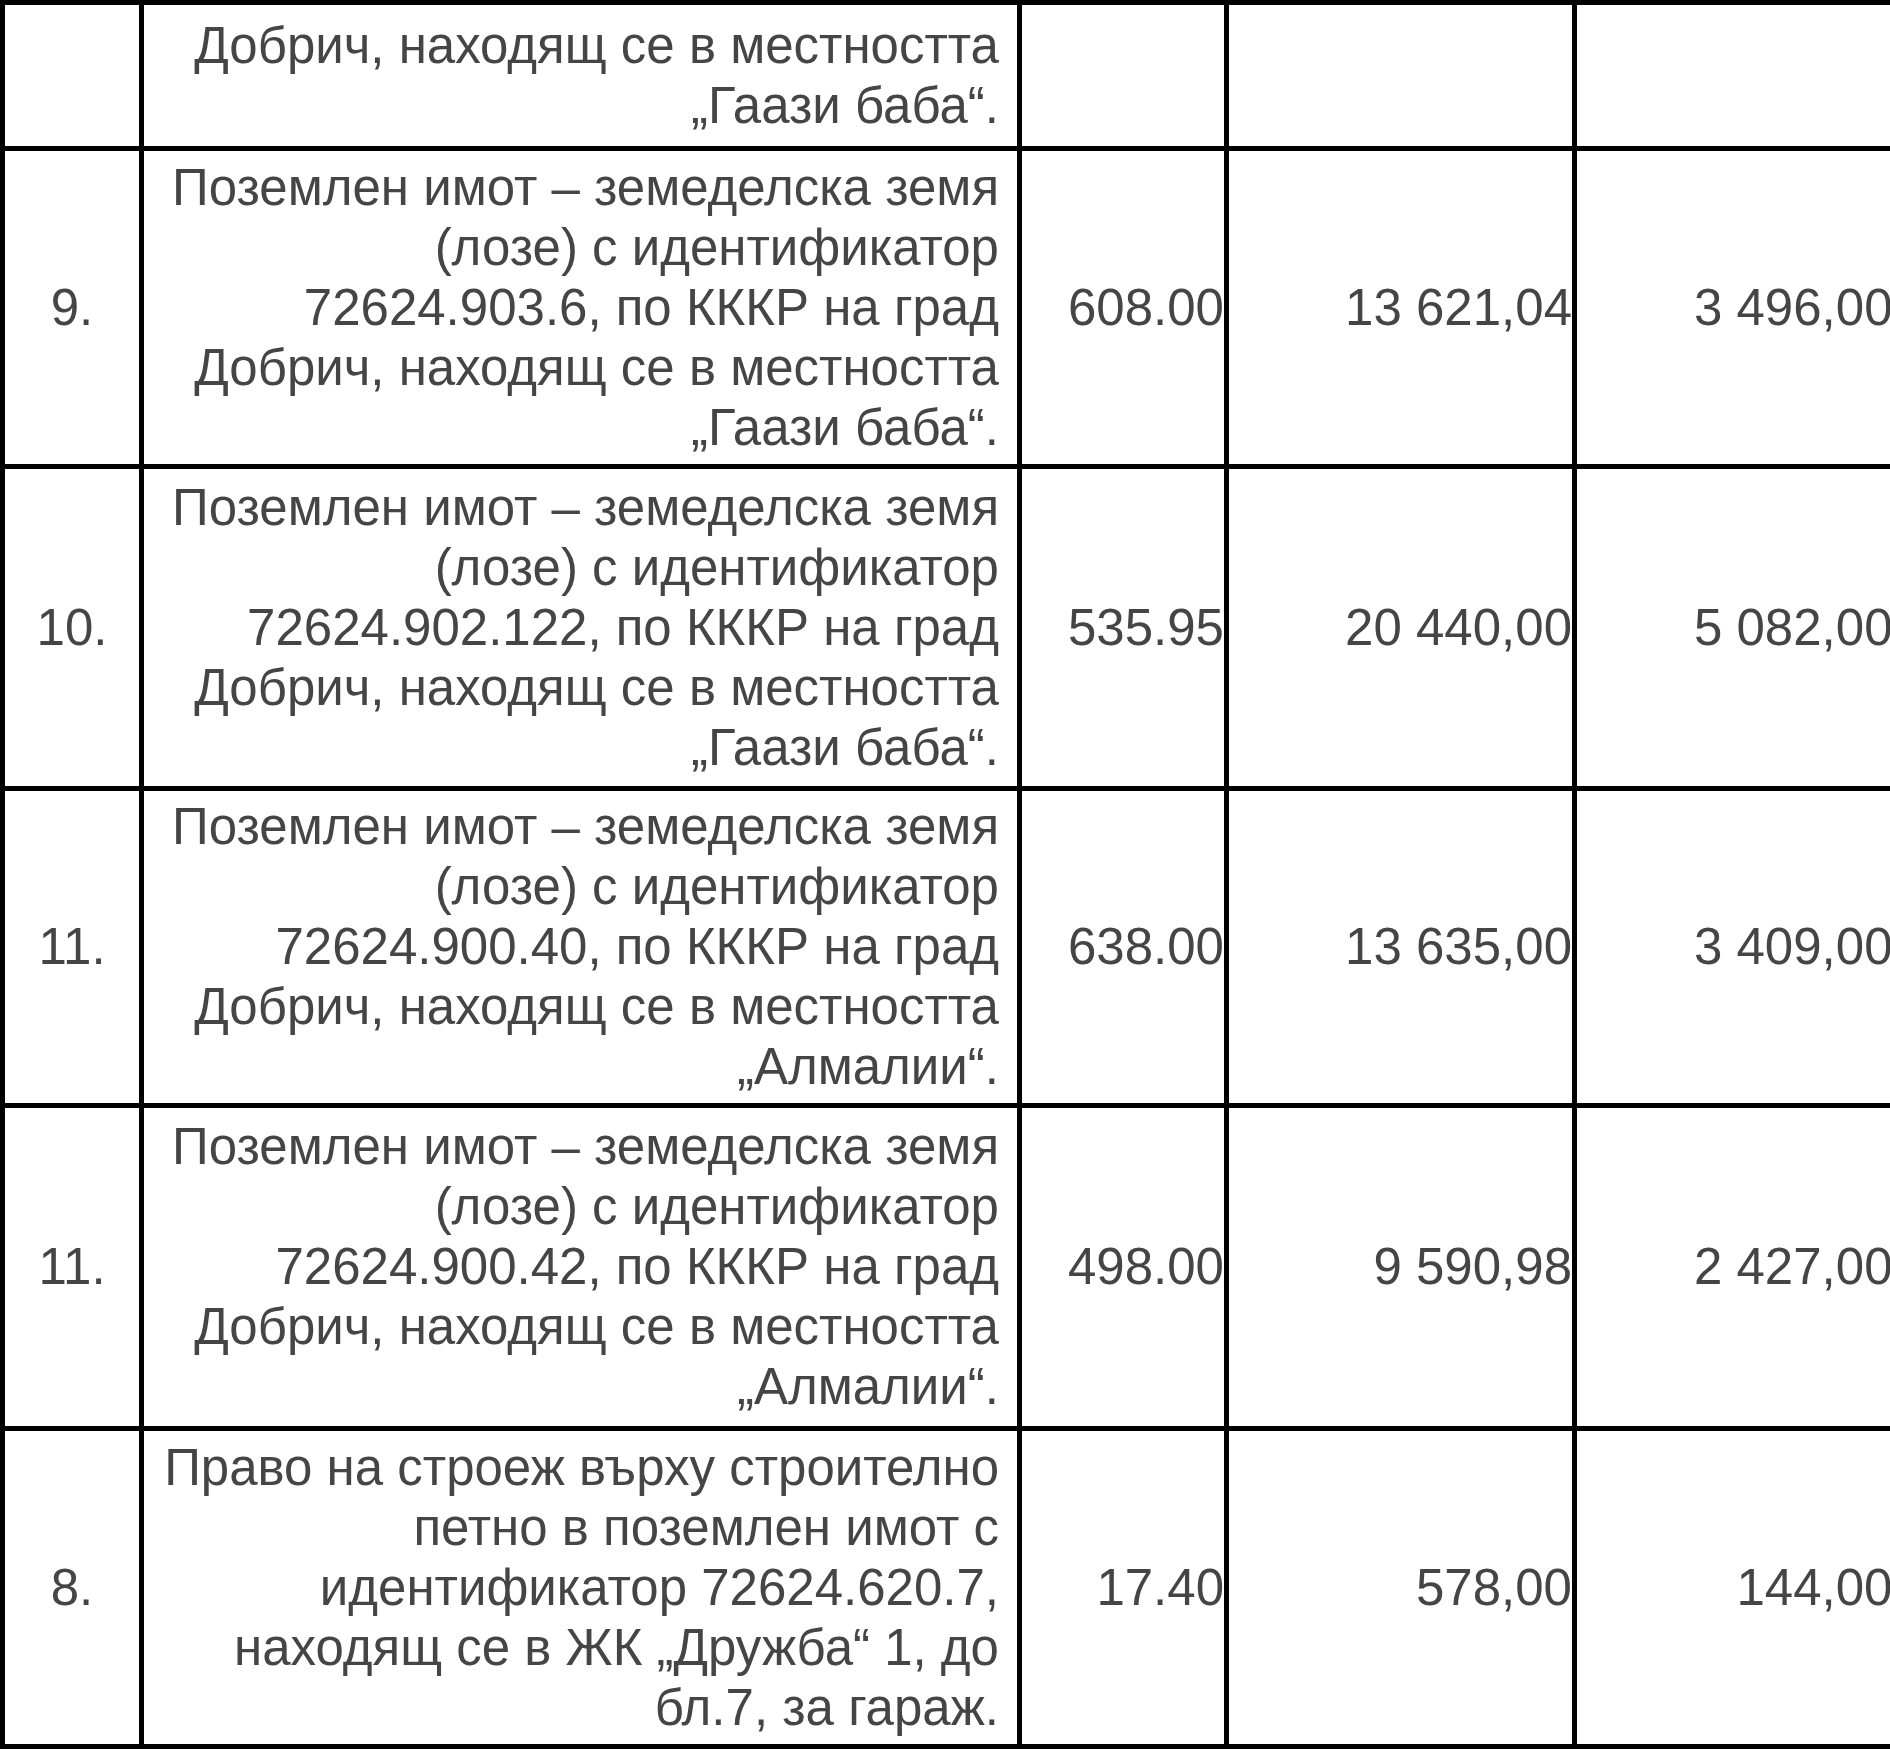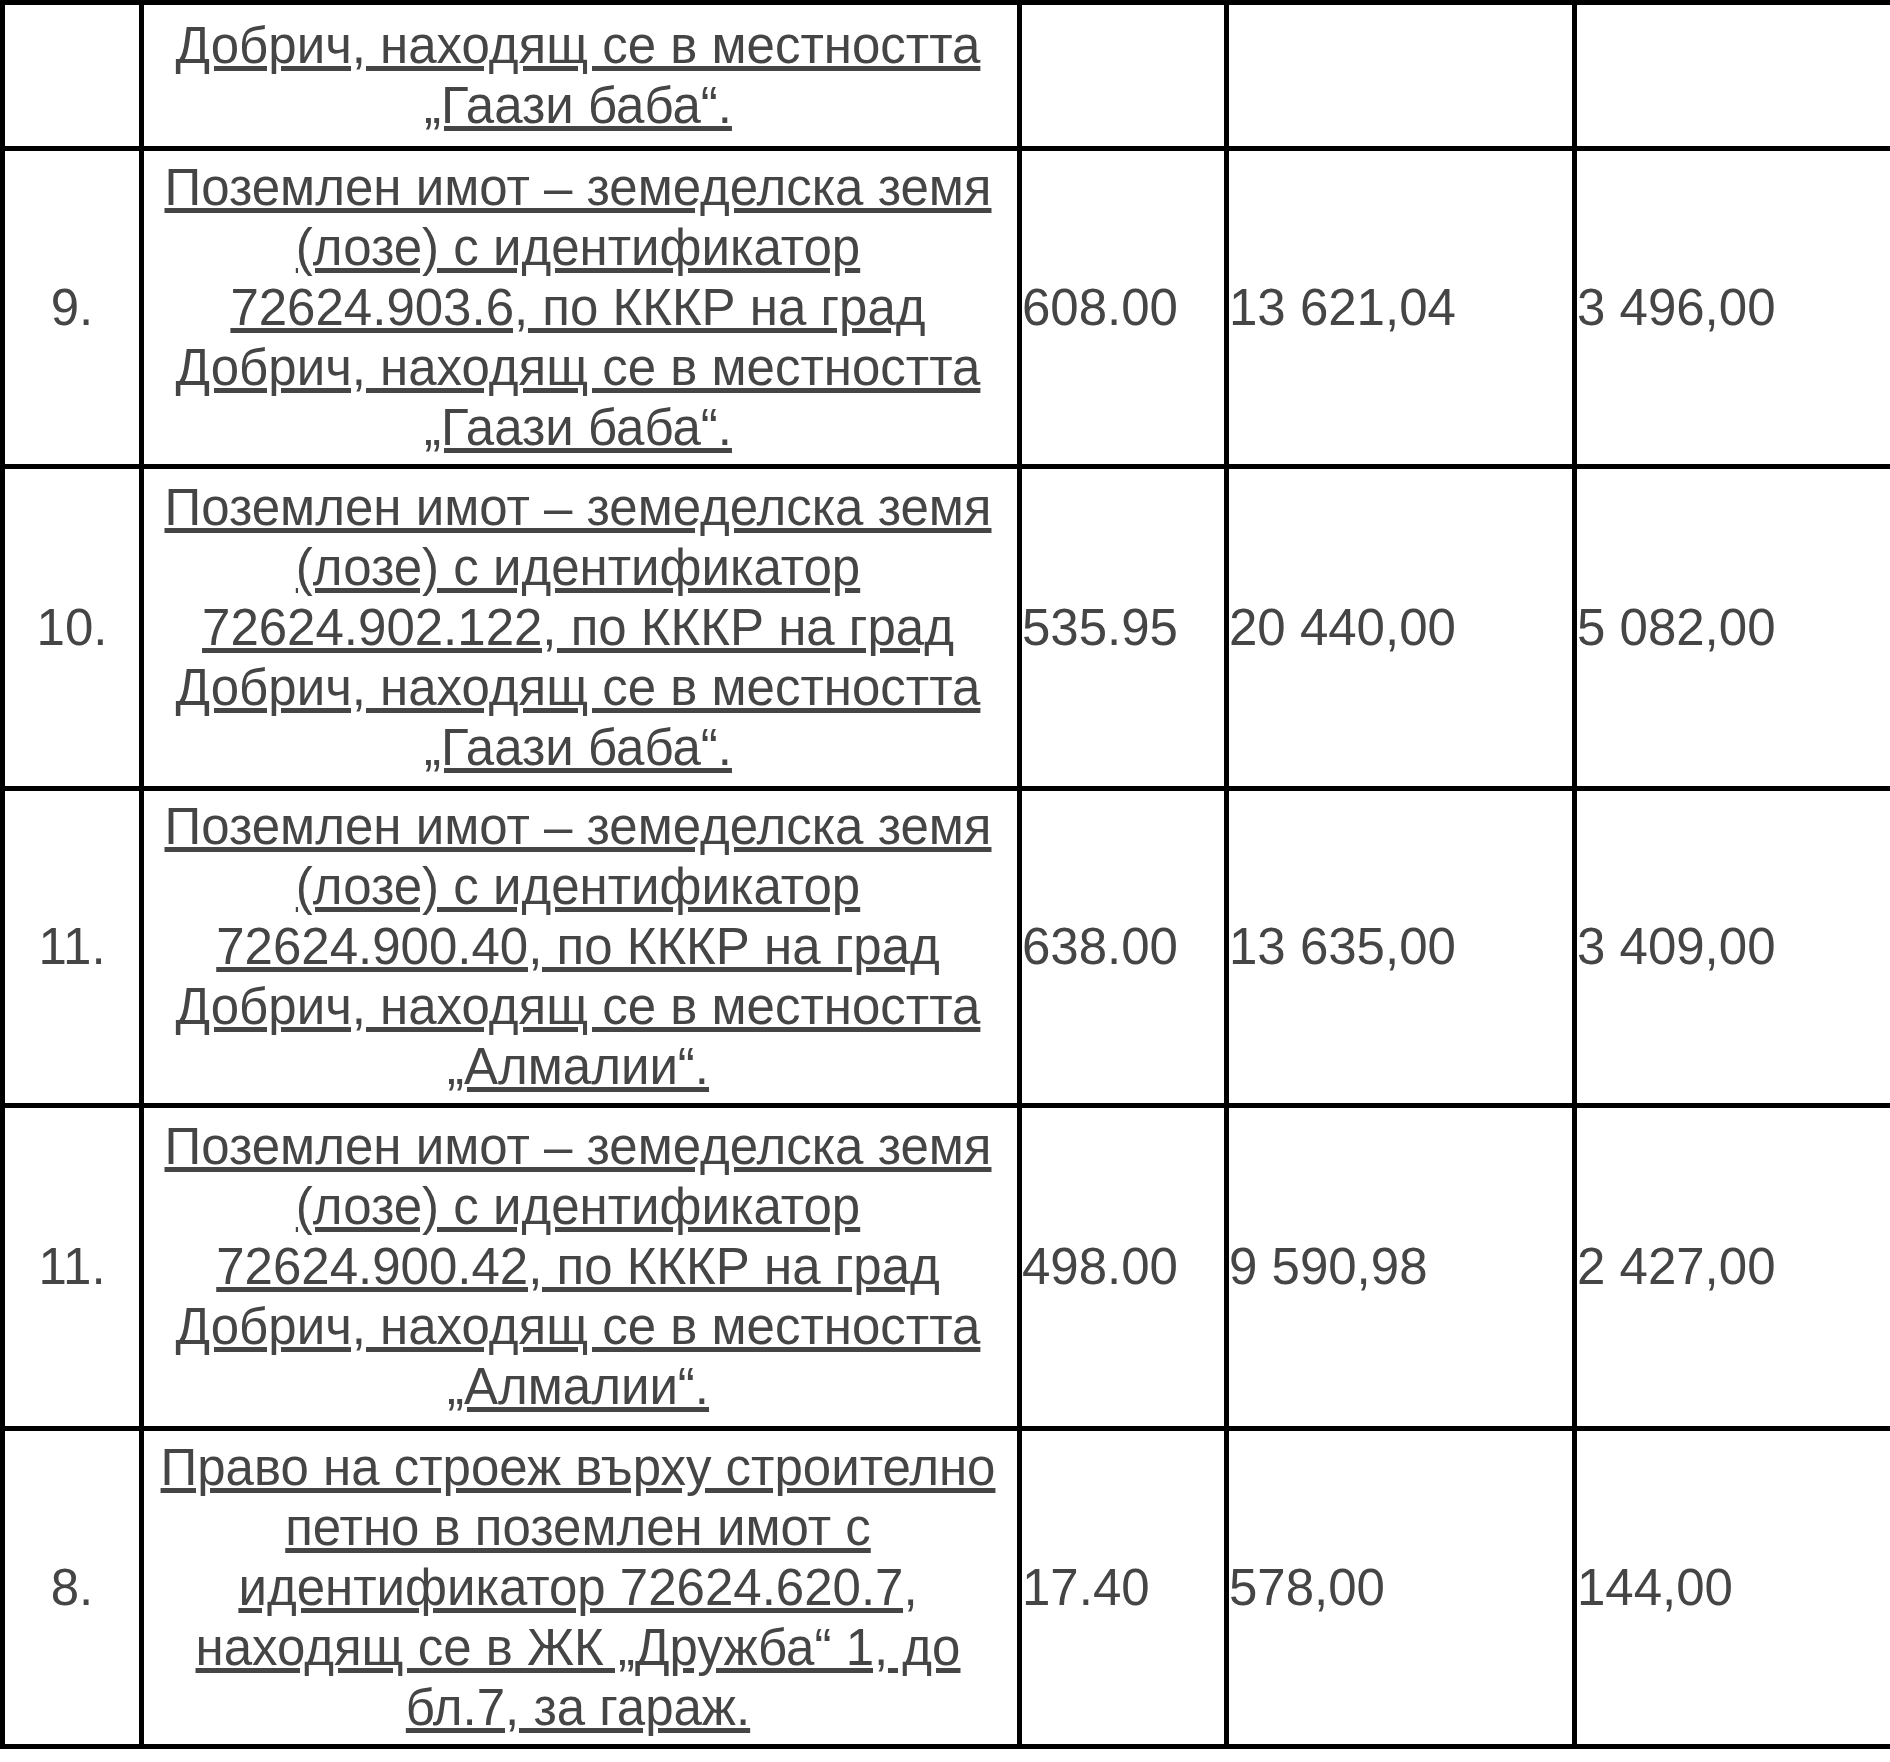--- a/index.html
+++ b/index.html
@@ -29,27 +29,26 @@
     overflow: hidden;
   }
   table.doc-table td:last-child {
     border-right: 0;
   }
   td.num-cell {
     text-align: center;
     padding: 0;
   }
   td.desc-cell {
-    text-align: center;
+    text-align: right;
     padding: 6px 18px 6px 13px;
     white-space: pre-line;
-    text-decoration: underline;
   }
   td.val-cell {
-    text-align: left;
+    text-align: right;
     padding: 0;
     white-space: pre-line;
   }
   tr.row-partial { height: 146px; }
   tr.row-9  { height: 318px; }
   tr.row-10 { height: 322px; }
   tr.row-11 { height: 317px; }
   tr.row-12 { height: 323px; }
   tr.row-13 { height: 318px; }
 </style>

